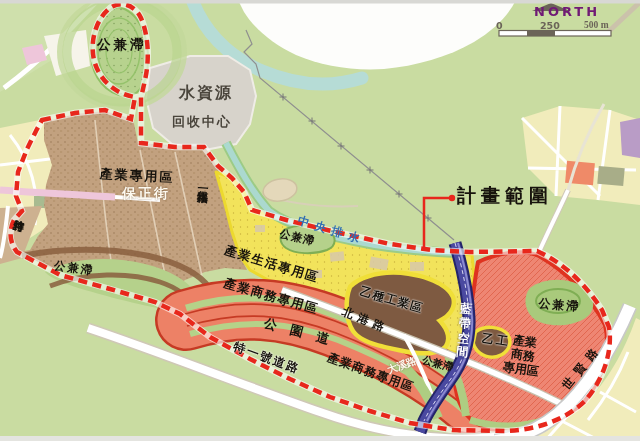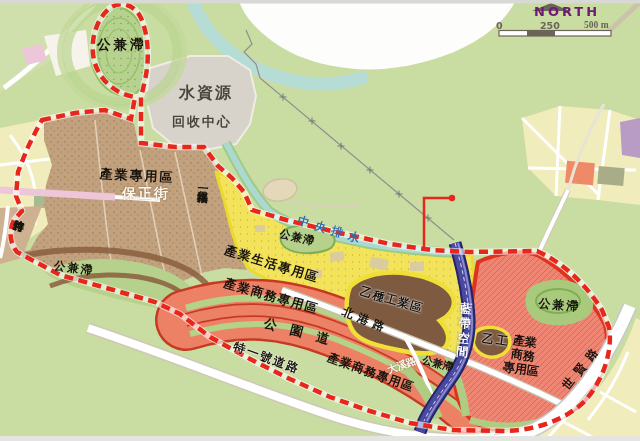--- a/index.html
+++ b/index.html
@@ -275,17 +275,18 @@
   <div class="L halo" id="yigong">乙工</div>
   <div class="L v" id="bluebelt">藍帶空間</div>
   <div class="L" id="bizR">
     <div>產業</div>
     <div>商務</div>
     <div>專用區</div>
   </div>
   <div class="L" id="pond-e">公兼滯</div>
   <div class="L" id="shixian">世賢路</div>
   <div class="L v" id="pizhu">埤竹路</div>
+  <div class="L" id="plan-scope">計畫範圍</div>
   <div class="L" id="north">NORTH</div>
   <div class="tick" id="t0">0</div>
   <div class="tick" id="t250">250</div>
   <div class="tick" id="t500">500 m</div>
 </div>
 
 </body></html>

